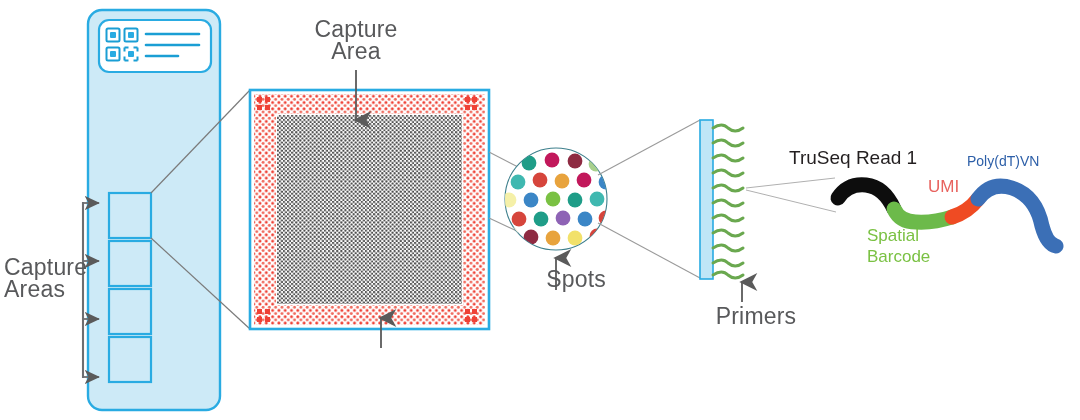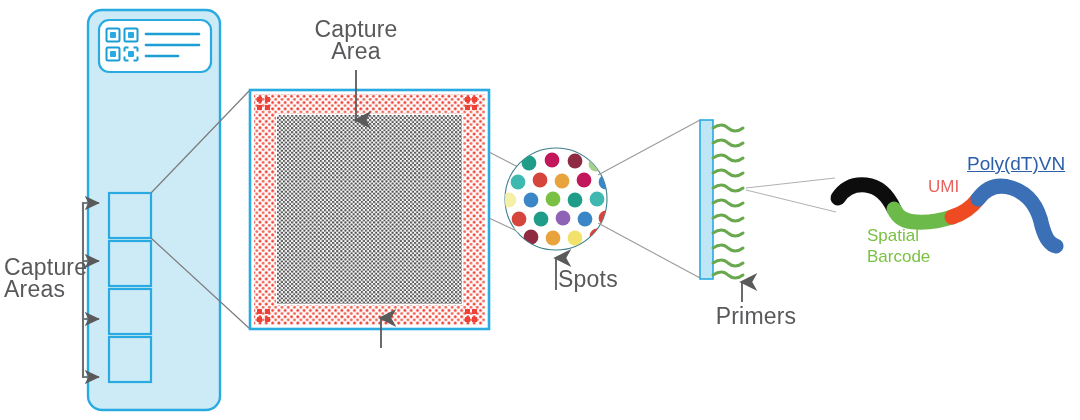--- a/index.html
+++ b/index.html
@@ -17,27 +17,27 @@
     font-size:23px;
     line-height:22px;
     letter-spacing:0.2px;
     white-space:pre-line;
     text-align:center;
     user-select:none;
   }
   #lbl-capture-areas{left:4px;top:256px;width:96px;text-align:left;}
   #lbl-capture-area{left:296px;top:18px;width:120px;}
   #lbl-fiducial-frame{left:334px;top:352px;width:120px;}
-  #lbl-spots{left:543px;top:268px;width:90px;}
+  #lbl-spots{left:516px;top:268px;width:90px;text-align:right;}
   #lbl-primers{left:706px;top:305px;width:100px;}
 
   .mol-lbl{position:absolute;font-family:"Liberation Sans", sans-serif;white-space:nowrap;user-select:none;}
   #lbl-truseq{left:789px;top:147px;font-size:19px;color:#231f20;}
   #lbl-umi{left:928px;top:160px;font-size:17px;color:#e8635f;margin-top:17px;}
-  #lbl-polydt{left:967px;top:153px;font-size:19px;color:#2d5fa8;text-decoration:underline;}
+  #lbl-polydt{left:967px;top:153px;font-size:14px;color:#2d5fa8;}
   #lbl-spatial{left:867px;top:225px;font-size:17px;color:#7ac143;text-align:left;width:80px;line-height:21px;}
 </style>
 </head>
 <body>
 
 <div id="stage">
 
   <svg class="layer" viewBox="0 0 1080 420">
     <defs>
       <marker id="arrowR" markerWidth="9" markerHeight="9" refX="8" refY="4.5" orient="auto">
@@ -226,18 +226,19 @@
     </g>
   </svg>
 
   <div class="lbl" id="lbl-capture-areas">Capture
 Areas</div>
   <div class="lbl" id="lbl-capture-area">Capture
 Area</div>
   <div class="lbl" id="lbl-spots">Spots</div>
   <div class="lbl" id="lbl-primers">Primers</div>
 
+  <div class="mol-lbl" id="lbl-truseq">TruSeq Read 1</div>
   <div class="mol-lbl" id="lbl-umi">UMI</div>
   <div class="mol-lbl" id="lbl-polydt">Poly(dT)VN</div>
   <div class="mol-lbl" id="lbl-spatial" style="white-space:pre-line;">Spatial
 Barcode</div>
 
 </div>
 
 </body></html>

